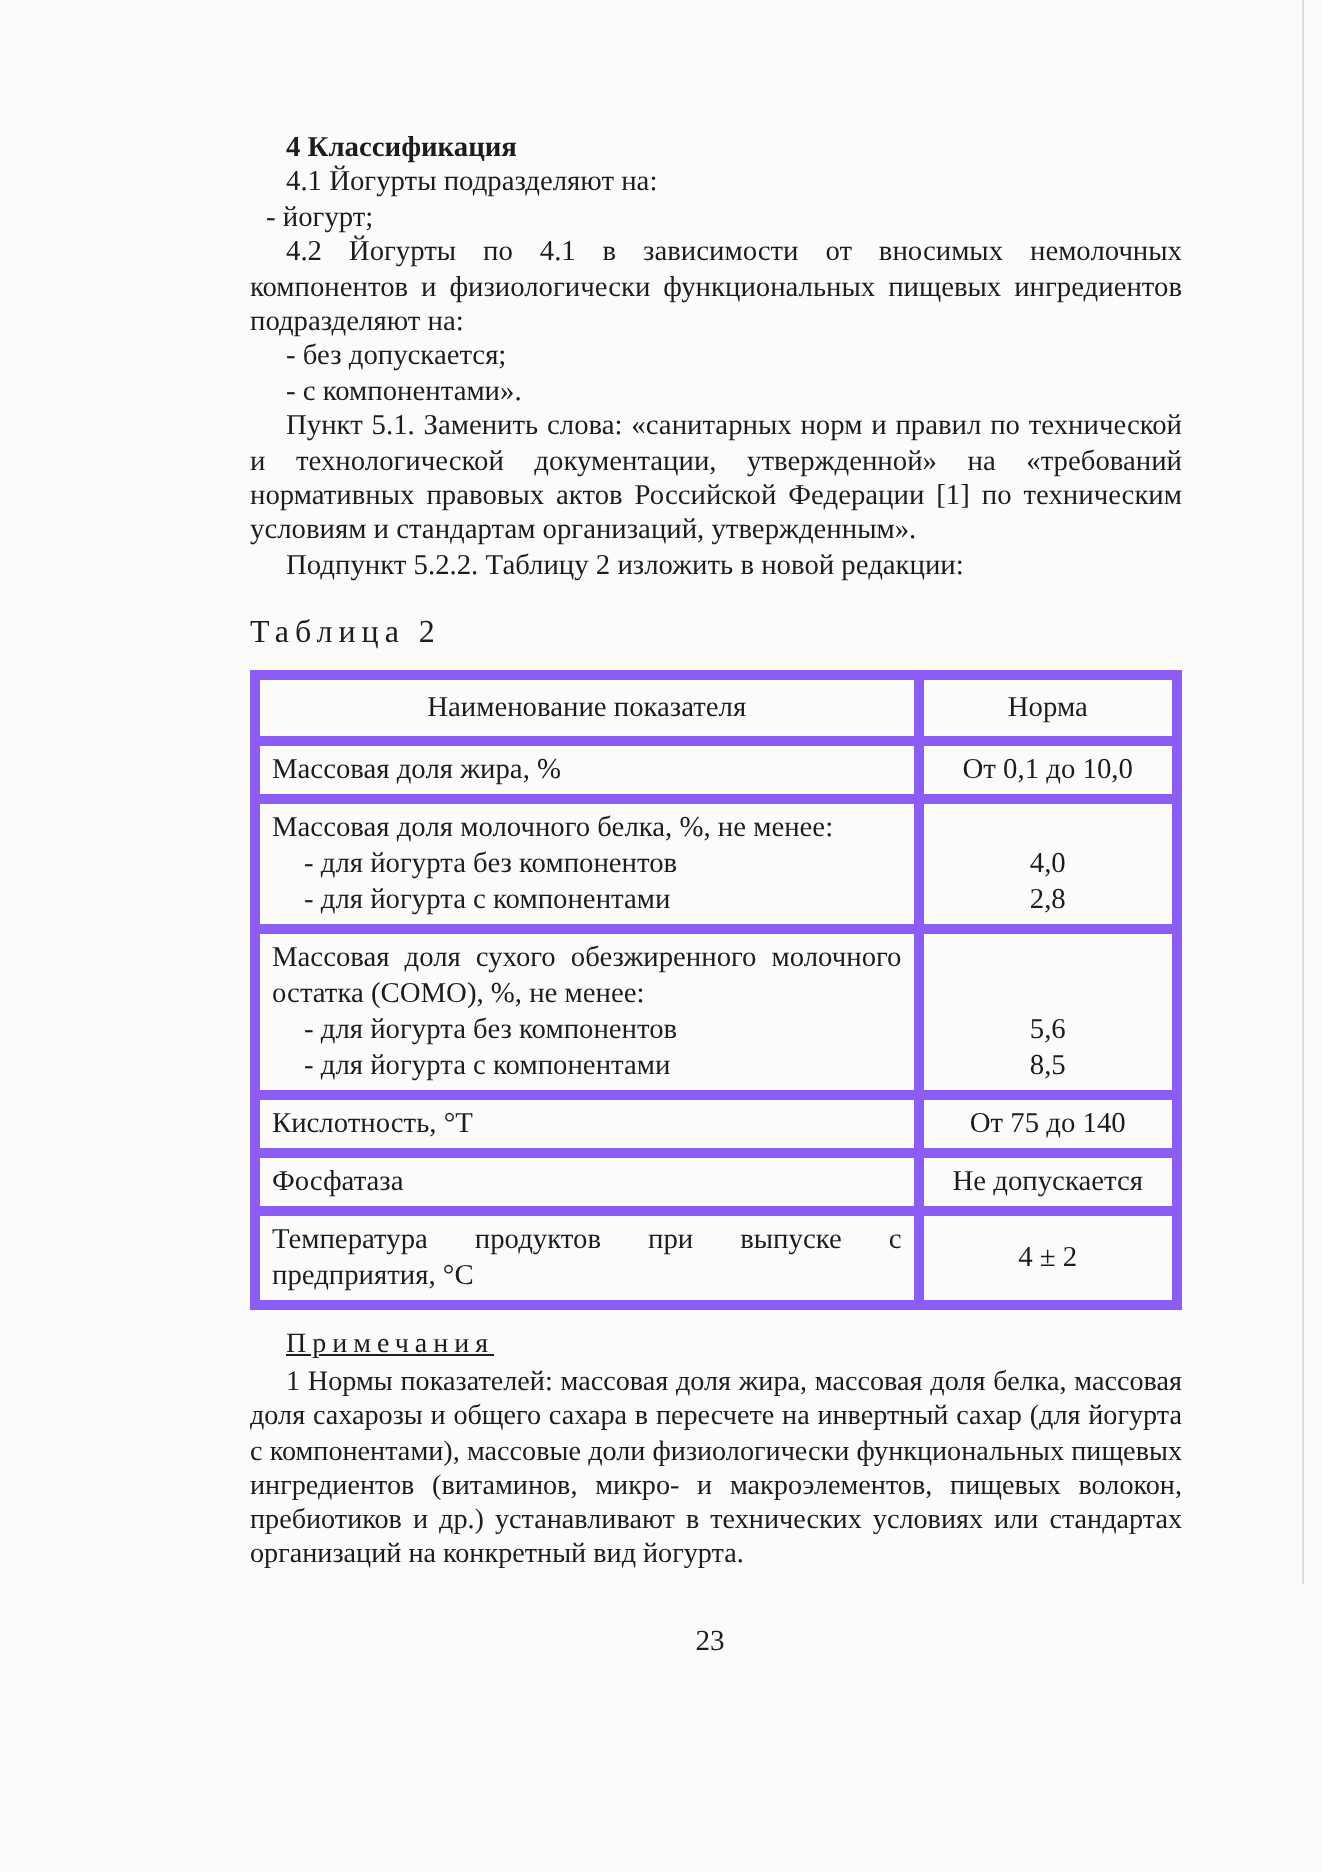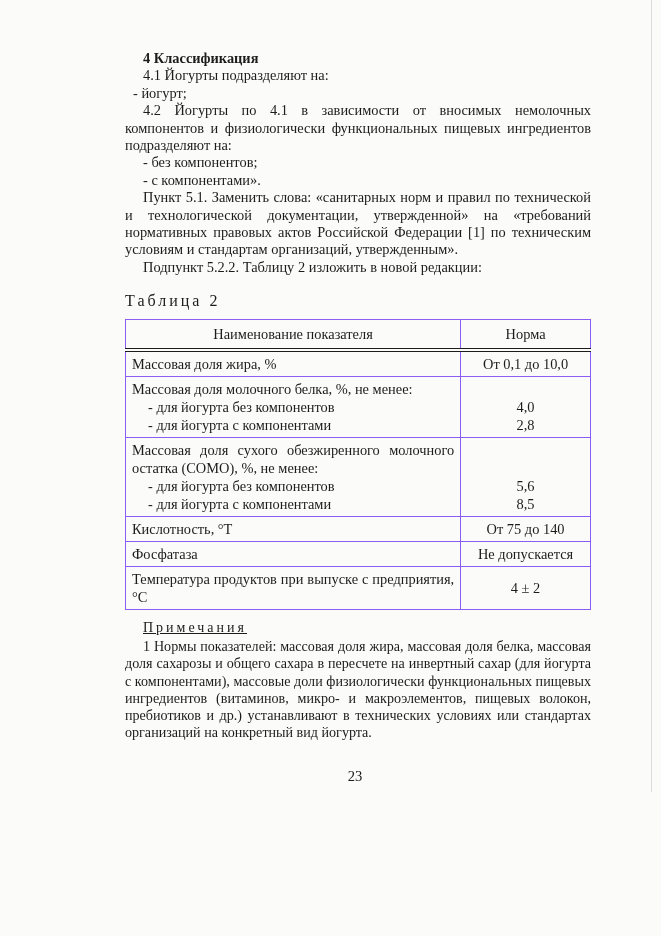--- a/index.html
+++ b/index.html
@@ -9,35 +9,35 @@
     background: #fbfbfa;
     font-family: "Liberation Serif", "DejaVu Serif", serif;
     color: #1c1c1c;
     position: relative;
     overflow: hidden;
   }
   .scan-edge {
     position: absolute; right: 9px; top: 0; width: 1px; height: 792px;
     background: rgba(0,0,0,0.12);
   }
-  .sheet { position: absolute; left: 125px; top: 50px; width: 466px; }
+  .sheet { position: absolute; left: 125px; top: 66px; width: 466px; }
   .para { font-size: 14.4px; line-height: 17.4px; text-align: justify; margin: 0; }
   .h { font-weight: bold; text-indent: 18px; text-align: left; }
   .ind { text-indent: 18px; }
   .dash { padding-left: 8px; text-align: left; }
   .dash2 { padding-left: 18px; text-align: left; }
   .caption {
     margin-top: 16px; margin-bottom: 9px;
     font-size: 16px; letter-spacing: 3px; text-align: left;
   }
   table {
     border-collapse: collapse; width: 100%;
     font-size: 14.4px; line-height: 18px;
   }
-  th, td { border: 1px solid #8b5cf6; padding: 3px 6px; }
+  th, td { border: 5px solid #8b5cf6; padding: 3px 6px; }
   th {
     font-weight: normal; text-align: center;
     padding: 5px 6px;
     border-bottom: 4px double #1c1c1c;
   }
   td.name { text-align: left; vertical-align: top; width: 336px; }
   td.name .intro { text-align: justify; }
   td.name .sub { padding-left: 16px; }
   td.norm { text-align: center; vertical-align: middle; width: 130px; }
   td.norm.vbottom { vertical-align: bottom; }
@@ -57,21 +57,21 @@
 <body>
 
 <div class="scan-edge"></div>
 
 <div class="sheet">
 
   <p class="para h">4 Классификация</p>
   <p class="para ind">4.1 Йогурты подразделяют на:</p>
   <p class="para dash">- йогурт;</p>
   <p class="para ind">4.2 Йогурты по 4.1 в зависимости от вносимых немолочных компонентов и физиологически функциональных пищевых ингредиентов подразделяют на:</p>
-  <p class="para dash2">- без компонентов;</p>
+  <p class="para dash2">- без допускается;</p>
   <p class="para dash2">- с компонентами».</p>
   <p class="para ind">Пункт 5.1. Заменить слова: «санитарных норм и правил по технической и технологической документации, утвержденной» на «требований нормативных правовых актов Российской Федерации [1] по техническим условиям и стандартам организаций, утвержденным».</p>
   <p class="para ind">Подпункт 5.2.2. Таблицу 2 изложить в новой редакции:</p>
 
   <p class="caption">Таблица 2</p>
 
   <table>
     <thead>
       <tr>
         <th>Наименование показателя</th>

